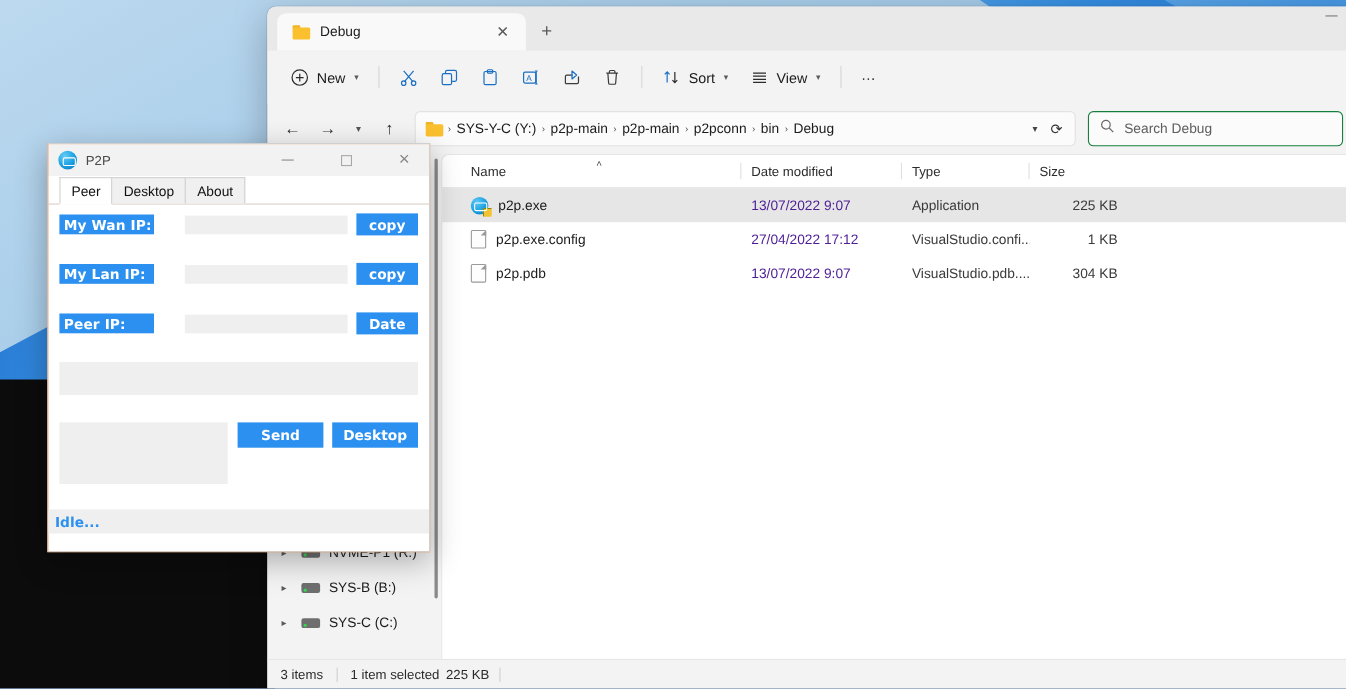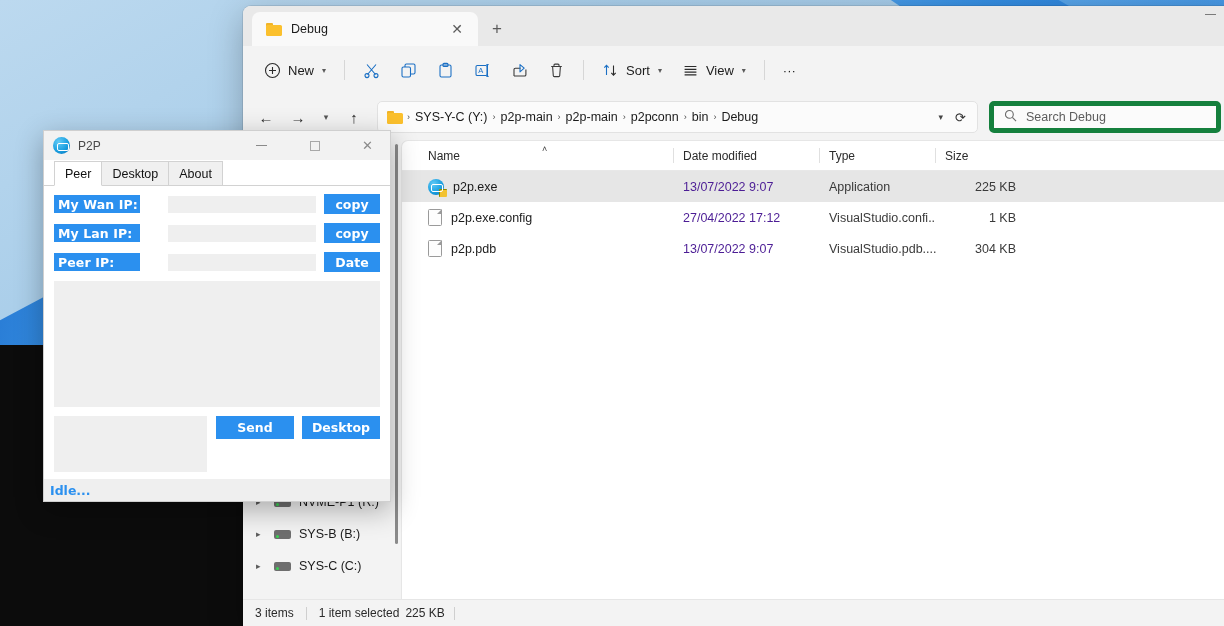--- a/index.html
+++ b/index.html
@@ -132,21 +132,21 @@
     content:""; position:absolute; left:0; top:2px; width:16px; height:11px;
     background:#fbc02d; border-radius:1.5px;
   }
   .crumb { font-size: 12.5px; color: #1b1b1b; padding: 0 5px; white-space:nowrap;}
   .crumb-sep { font-size: 9px; color: #4a4a4a; }
   .crumbbar .spacer { flex: 1; }
   .crumb-chev { font-size: 9px; color:#444; padding: 0 7px; }
   .refresh { font-size: 13px; color:#333; padding: 0 5px; }
   .searchbox {
     width: 232px; height: 32px; background: #fbfbfb;
-    border: 5px solid #15803d; border-radius: 5px;
+    border: 1px solid #15803d; border-radius: 5px;
     display:flex; align-items:center; gap: 9px; padding: 0 10px;
     margin-left: 9px; flex:none;
   }
   .search-ph { font-size: 12.5px; color: #5d5d5d; }
 
   
   .exbody { flex: 1; display: flex; min-height: 0; background:#f3f3f3; }
   .sidebar {
     width: 158px; flex: none; position: relative;
     padding-top: 6px; overflow: hidden;
@@ -270,21 +270,21 @@
     height: 24px; padding: 0 10px; display:flex; align-items:center;
     font-size: 12.5px; color:#111;
     border: 1px solid #d2d2d2; border-bottom: none;
     background: #f0f0f0; margin-right: -1px;
     font-family:"Liberation Sans",sans-serif;
   }
   .p2p-tab.active { background:#fff; border-bottom: 1px solid #fff;
     margin-bottom:-1px; height: 25px; }
 
   .p2p-body { flex: 1; display:flex; flex-direction:column;
-              padding: 8px 10px 0 10px; background:#fff; min-height:0; }
+              padding: 8px 10px 0 10px; background:#fff; min-height:0;gap:16px; }
   .iprow { display:flex; align-items:center; margin-bottom: 9px; flex:none; }
   .iplabel {
     width: 86px; height: 18px; background: #2b90ef; color:#fff;
     font-size: 12.5px; font-weight: bold; display:flex; align-items:center;
     padding-left: 4px; flex: none; letter-spacing: .1px;
   }
   .ipfield {
     flex: 1; height: 17px; background: #efefef; margin: 0 8px 0 28px;
   }
   .ipbtn {
@@ -301,21 +301,21 @@
   .sendrow { display:flex; margin-top: 9px; flex:none; height: 56px; }
   .msgbox { flex:1; background:#efefef; margin-right: 9px; }
   .sendbtns { display:flex; gap: 8px; flex:none; }
   .sendbtn {
     width: 78px; height: 23px; background:#2b90ef; color:#fff;
     font-size:12.5px; font-weight:bold; display:flex;
     align-items:center; justify-content:center;
   }
   .p2p-status {
     height: 22px; background:#efefef; display:flex; align-items:center;
-    padding-left: 6px; margin: 7px -10px 0 -10px; flex:none;
+    padding-left: 6px; margin: 7px -10px 16px -10px; flex:none;
   }
   .p2p-status span {
     font-size: 12.5px; font-weight: bold; color:#2b90ef;
   }
   
   #right-edge-min {
     position:absolute; right: 8px; top: 14px; width: 11px; height: 1px;
     background: #7a7a7a;
   }
 </style>

